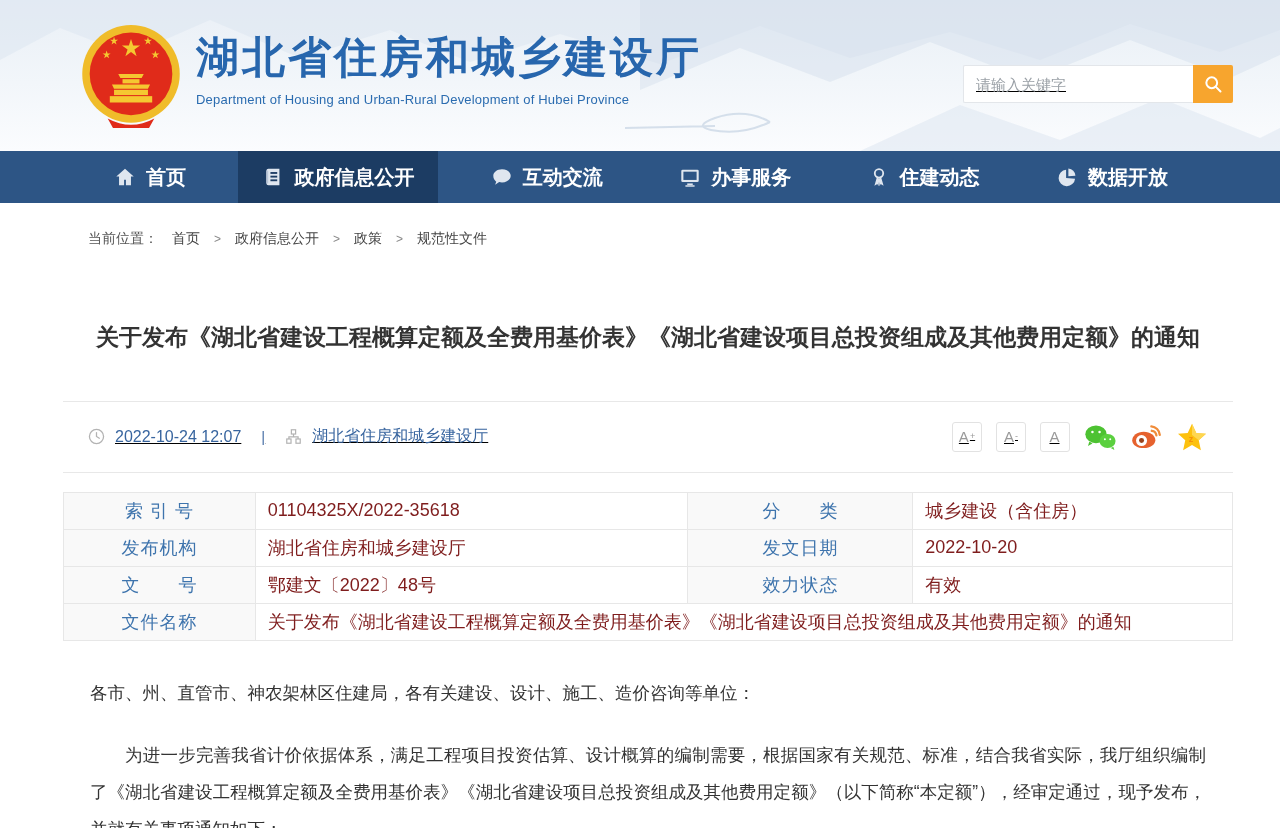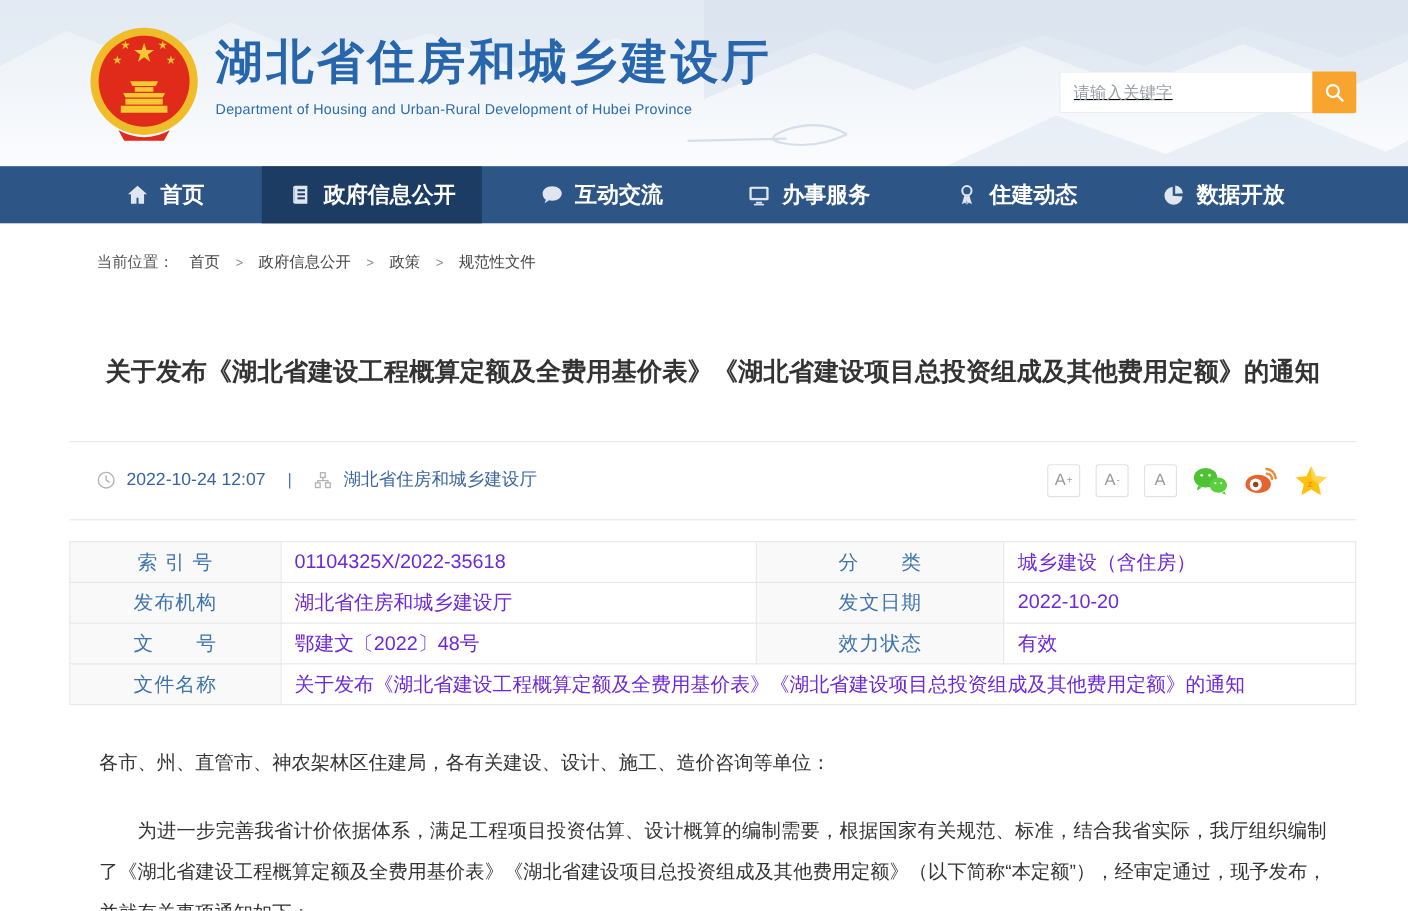--- a/index.html
+++ b/index.html
@@ -26,33 +26,33 @@
   .nav-item svg { display:block; }
 
   
   .breadcrumb { margin:27px 0 0 88px; font-size:14px; color:#555; display:flex; align-items:center; gap:14px; }
   .crumb { color:#444; cursor:pointer; }
   .crumb-sep { color:#888; font-size:12px; }
 
   
   .article { width:1170px; margin:0 0 0 63px; }
   .article-title { margin-top:72px; text-align:center; font-size:23px; font-weight:bold; color:#333; line-height:1.5; }
-  .meta-bar { margin-top:46px; border-top:1px solid #e8e8e8; border-bottom:1px solid #e8e8e8; height:72px; display:flex; align-items:center; justify-content:space-between; padding:0 25px; }
+  .meta-bar { margin-top:46px; border-top:1px solid #e8e8e8; border-bottom:1px solid #e8e8e8; height:72px; display:flex; align-items:center; justify-content:space-between; padding:0 25px;text-decoration:underline; }
   .meta-left { display:flex; align-items:center; gap:10px; font-size:16px; color:#38659f; }
   .meta-sep { color:#4d74a8; margin:0 10px; font-size:15px; }
   .meta-right { display:flex; align-items:center; gap:14px; }
   .font-btn { width:30px; height:30px; border:1px solid #e2e2e2; border-radius:3px; background:#fff; color:#9a9a9a; font-size:15px; cursor:pointer; display:inline-flex; align-items:center; justify-content:center; line-height:1; }
   .font-btn sup { font-size:9px; margin-left:1px; }
   .share-icon { width:32px; height:28px; cursor:pointer; display:inline-flex; align-items:center; justify-content:center; }
 
   
   .info-table { margin-top:19px; width:100%; border-collapse:collapse; font-size:18px; }
   .info-table td { border:1px solid #e7e7e7; height:37px; }
   td.lbl { background:#f9f9f9; color:#3e74ad; text-align:center; letter-spacing:1px; }
-  td.val { color:#6d28d9; padding-left:12px; background:#fff; }
+  td.val { color:#7f1d1d; padding-left:12px; background:#fff; }
   .w1 { width:192px; } .w2 { width:433px; } .w3 { width:225px; } .w4 { width:320px; }
 
   
   .body-text { margin-top:34px; padding:0 27px; font-size:17.5px; color:#333; line-height:37px; }
   .body-text p.salutation { margin-bottom:25px; }
   .body-text p.para { text-indent:2em; text-align:justify; }
 </style>
 </head>
 <body>
 

